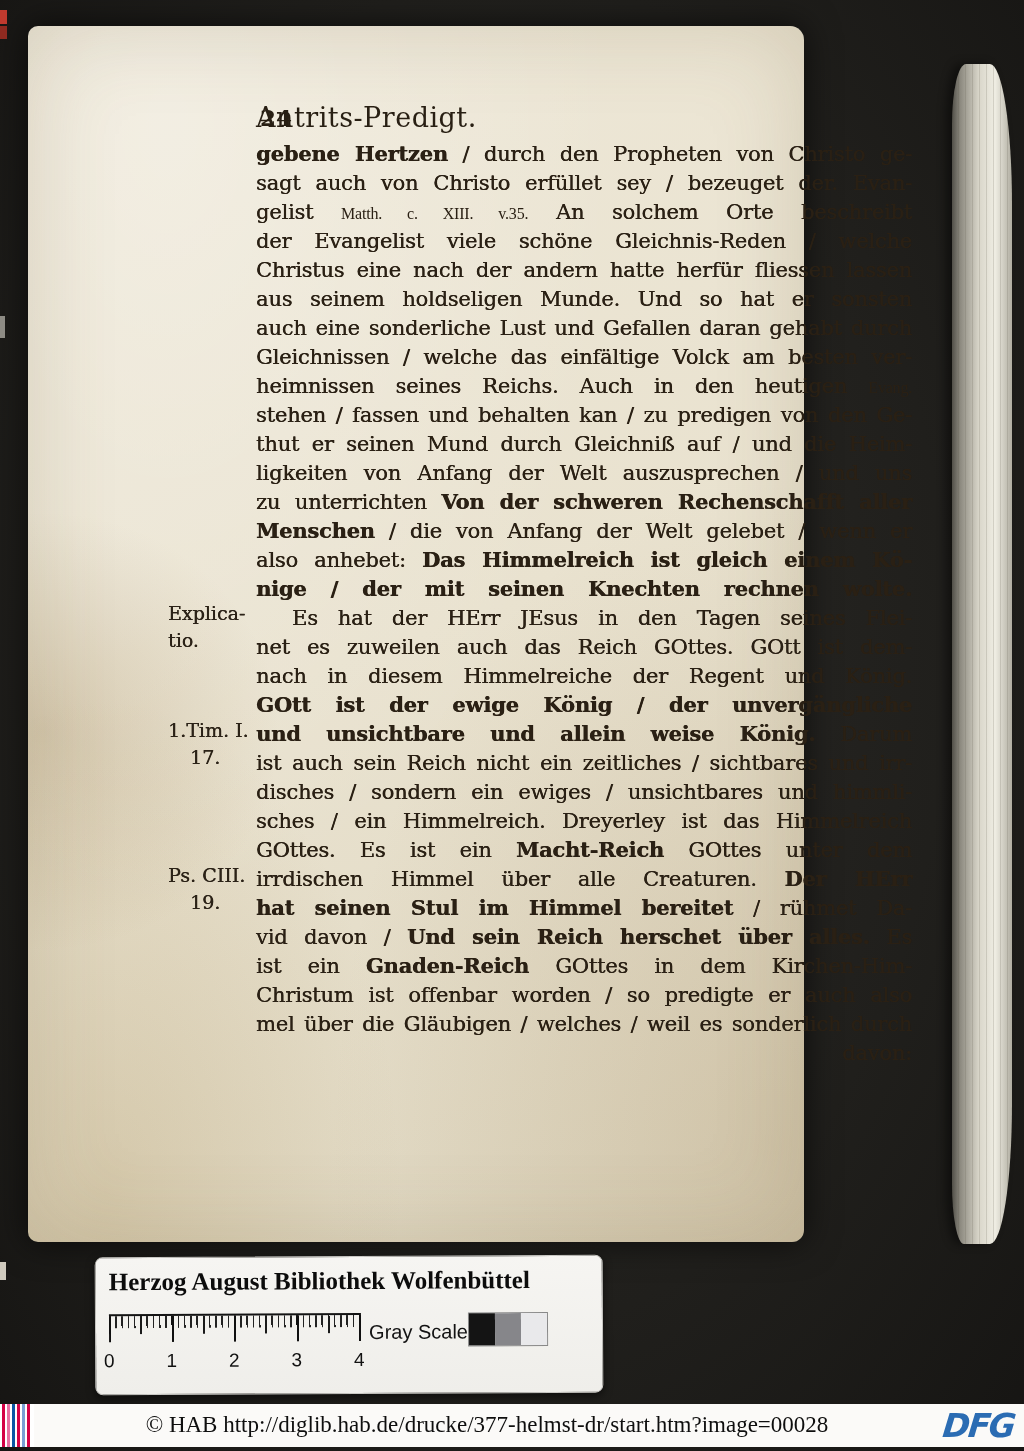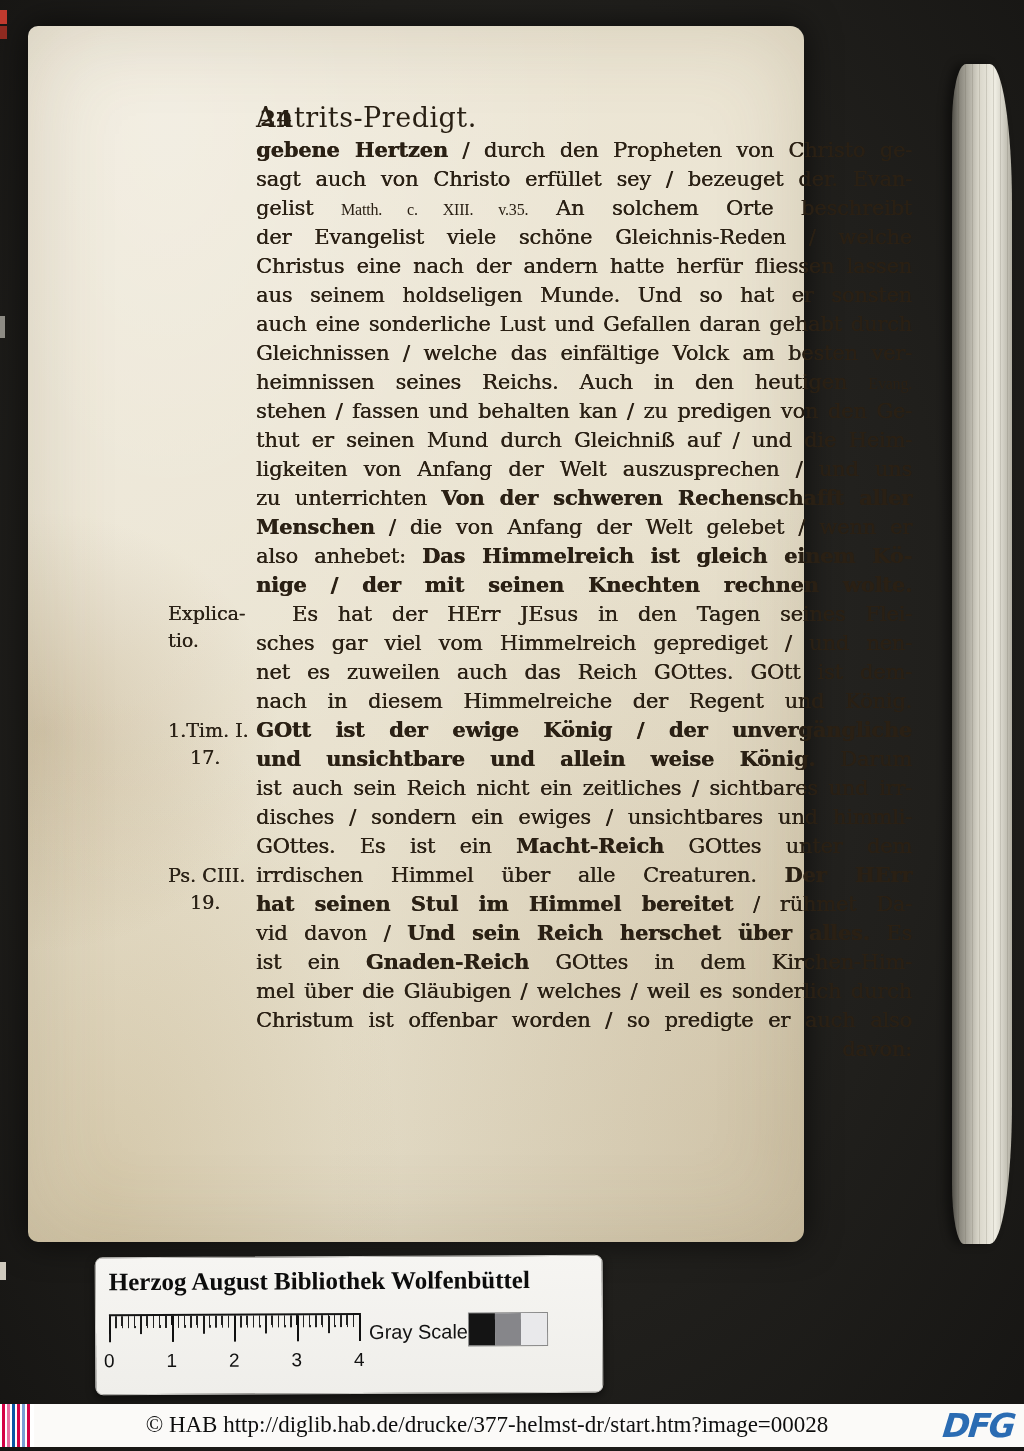--- a/index.html
+++ b/index.html
@@ -39,21 +39,21 @@
   
   .page-head{position:absolute;left:228px;top:76px;width:656px;height:34px;color:#281f13;}
   .page-number{position:absolute;left:4px;top:2px;font-size:23px;font-weight:700;}
   .page-title{position:absolute;left:0;right:0;text-align:left;font-size:27px;font-weight:400;letter-spacing:0.5px;}
 
   .text-lines{
     position:absolute;left:228px;top:112px;width:656px;
     font-size:21px;color:#2a2014;letter-spacing:-0.2px;
   }
   .line{
-    height:29px;line-height:24px;
+    height:29px;line-height:32px;
     text-align:justify;text-align-last:justify;
   }
   .line span{font-weight:400;text-shadow:0.35px 0 0 currentColor;}
   .line span.em{font-weight:700;text-shadow:0.4px 0 0 currentColor;}
   .line span.antiqua{font-family:"Liberation Serif", serif;font-weight:400;text-shadow:none;font-size:16px;}
   .line.indent{text-indent:36px;}
   .line.align-right{text-align-last:right;}
 
   .margin-notes{position:absolute;left:228px;top:112px;width:0;height:0;}
   .margin-note{
@@ -138,34 +138,34 @@
       <div class="line"><span>Gleichnissen / welche das einfältige Volck am besten ver-</span></div>
       <div class="line"><span>heimnissen seines Reichs. Auch in den heutigen </span><span class="antiqua">Evang.</span></div>
       <div class="line"><span>stehen / fassen und behalten kan / zu predigen von den Ge-</span></div>
       <div class="line"><span>thut er seinen Mund durch Gleichniß auf / und die Heim-</span></div>
       <div class="line"><span>ligkeiten von Anfang der Welt auszusprechen / und uns</span></div>
       <div class="line"><span>zu unterrichten </span><span class="em">Von der schweren Rechenschafft aller</span></div>
       <div class="line"><span class="em">Menschen</span><span> / die von Anfang der Welt gelebet / wenn er</span></div>
       <div class="line"><span>also anhebet: </span><span class="em">Das Himmelreich ist gleich einem Kö-</span></div>
       <div class="line"><span class="em">nige / der mit seinen Knechten rechnen wolte.</span></div>
       <div class="line indent"><span>Es hat der HErr JEsus in den Tagen seines Flei-</span></div>
-      <div class="line"><span>sches gar viel vom Himmelreich geprediget / und nen-</span></div>
       <div class="line"><span>net es zuweilen auch das Reich GOttes. GOtt ist dem-</span></div>
       <div class="line"><span>nach in diesem Himmelreiche der Regent und König.</span></div>
       <div class="line"><span class="em">GOtt ist der ewige König / der unvergängliche</span></div>
       <div class="line"><span class="em">und unsichtbare und allein weise König.</span><span> Darum</span></div>
       <div class="line"><span>ist auch sein Reich nicht ein zeitliches / sichtbares und irr-</span></div>
       <div class="line"><span>disches / sondern ein ewiges / unsichtbares und himmli-</span></div>
+      <div class="line"><span>sches / ein Himmelreich. Dreyerley ist das Himmelreich</span></div>
       <div class="line"><span>GOttes. Es ist ein </span><span class="em">Macht-Reich</span><span> GOttes unter dem</span></div>
       <div class="line"><span>irrdischen Himmel über alle Creaturen. </span><span class="em">Der HErr</span></div>
       <div class="line"><span class="em">hat seinen Stul im Himmel bereitet</span><span> / rühmet Da-</span></div>
       <div class="line"><span>vid davon / </span><span class="em">Und sein Reich herschet über alles.</span><span> Es</span></div>
       <div class="line"><span>ist ein </span><span class="em">Gnaden-Reich</span><span> GOttes in dem Kirchen-Him-</span></div>
+      <div class="line"><span>Christum ist offenbar worden / so predigte er auch also</span></div>
       <div class="line"><span>mel über die Gläubigen / welches / weil es sonderlich durch</span></div>
-      <div class="line"><span>Christum ist offenbar worden / so predigte er auch also</span></div>
       <div class="line align-right"><span>davon:</span></div>
     </div>
   <div class="margin-notes">
       <div class="margin-note note-0">
         <div>Explica-</div>
         <div>tio.</div>
       </div>
       <div class="margin-note note-1">
         <div>1.Tim. I.</div>
         <div>17.</div>

